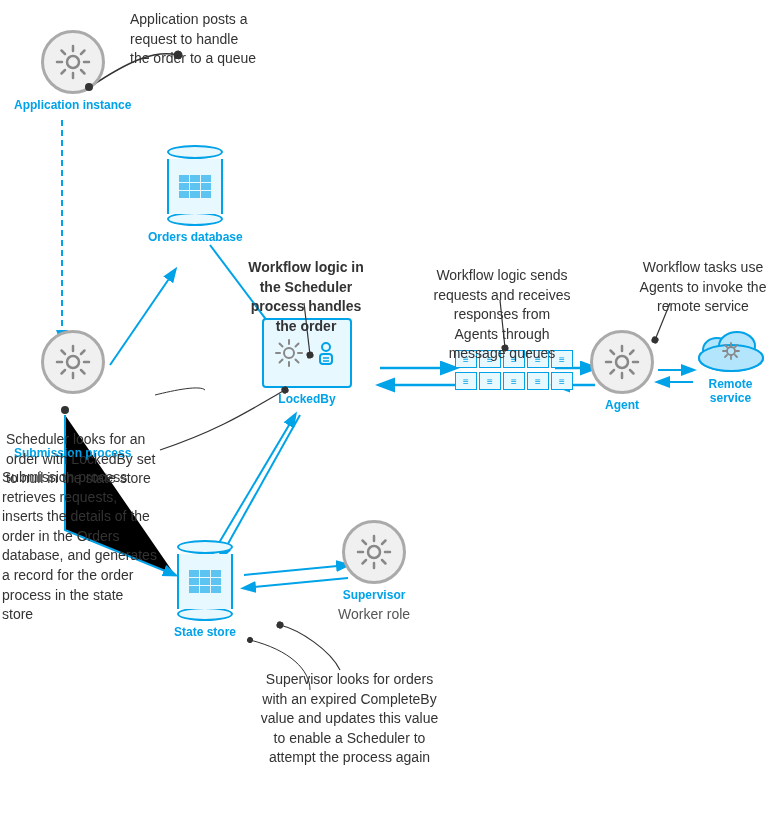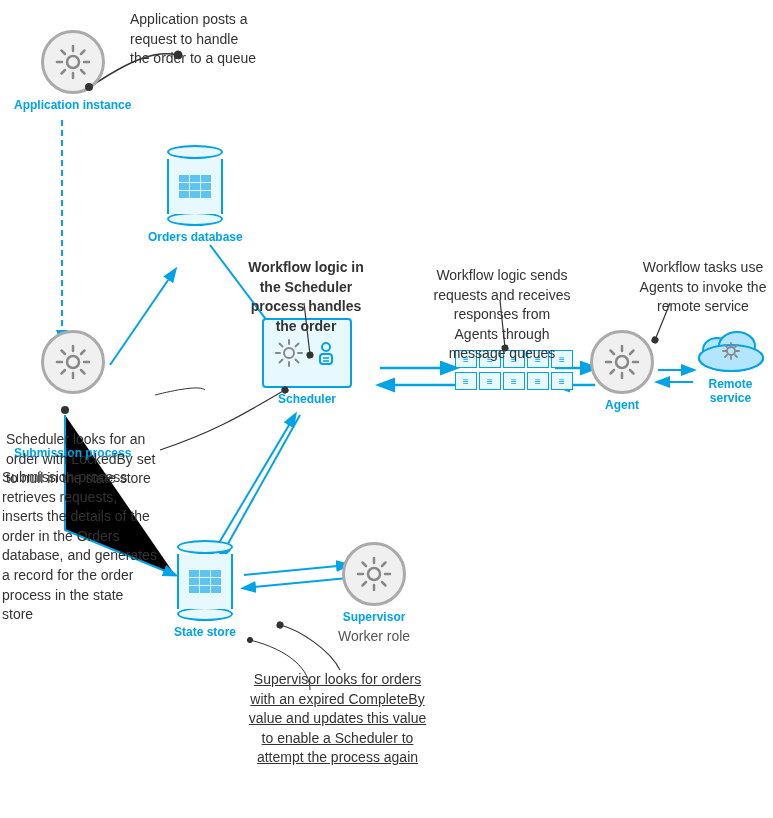--- a/index.html
+++ b/index.html
@@ -283,21 +283,21 @@
         </g>
       </svg>
 
       <svg viewBox="0 0 28 28" width="28" height="28" fill="none">
         <circle cx="14" cy="8" r="4" stroke="#00a2e8" stroke-width="2"></circle>
         <rect x="8" y="15" width="12" height="10" rx="3" stroke="#00a2e8" stroke-width="2"></rect>
         <line x1="11" y1="19" x2="17" y2="19" stroke="#00a2e8" stroke-width="1.5"></line>
         <line x1="11" y1="22" x2="17" y2="22" stroke="#00a2e8" stroke-width="1.5"></line>
       </svg>
     </div>
-    <div class="node-label">Scheduler</div>
+    <div class="node-label">LockedBy</div>
   </div>
 
   <div style="position:absolute; left:455px; top:350px; z-index:2;">
     <div class="queue-container">
       <div class="queue-row">
         <div class="queue-cell"></div>
         <div class="queue-cell"></div>
         <div class="queue-cell"></div>
         <div class="queue-cell"></div>
         <div class="queue-cell"></div>
@@ -369,21 +369,21 @@
           <div class="db-cell"></div>
             <div class="db-cell"></div>
             <div class="db-cell"></div>
         </div>
       </div>
       <div class="db-bottom" style="background:#e8f8ff; border-color:#00a2e8;"></div>
     </div>
     <div class="node-label">State store</div>
   </div>
 
-  <div class="node" style="left:338px; top:542px;">
+  <div class="node" style="left:338px; top:520px;">
     <div class="gear-circle">
       <svg viewBox="0 0 36 36" fill="none">
         <circle cx="18" cy="18" r="6" stroke="#888" stroke-width="2.5"></circle>
         <g stroke="#888" stroke-width="2.5" stroke-linecap="round">
           <line x1="18" y1="2" x2="18" y2="7"></line>
           <line x1="18" y1="29" x2="18" y2="34"></line>
           <line x1="2" y1="18" x2="7" y2="18"></line>
           <line x1="29" y1="18" x2="34" y2="18"></line>
           <line x1="6.5" y1="6.5" x2="10" y2="10"></line>
           <line x1="26" y1="26" x2="29.5" y2="29.5"></line>
@@ -409,21 +409,21 @@
   </div>
 
   <div class="annotation" style="left:600px; top:258px; width:150px;margin-left:28px;">
     <span>Workflow tasks use Agents to invoke the remote service</span>
   </div>
 
   <div class="annotation" style="left:2px; top:468px; width:155px; text-align:left;">
     <span>Submission process retrieves requests, inserts the details of the order in the Orders database, and generates a record for the order process in the state store</span>
   </div>
 
-  <div class="annotation" style="left:245px; top:670px; width:185px;text-decoration:underline;">
+  <div class="annotation" style="left:257px; top:670px; width:185px;">
     <span>Supervisor looks for orders with an expired CompleteBy value and updates this value to enable a Scheduler to attempt the process again</span>
   </div>
 
   <svg style="position:absolute;top:0;left:0;width:773px;height:818px;pointer-events:none;z-index:3;">
 
     <circle cx="89" cy="87" r="4" fill="#333"></circle>
 
     <path d="M160,450 C220,430 250,410 285,390" stroke="#333" stroke-width="1.2" fill="none" marker-end="url(#dotBlack)"></path>
     <defs>
       <marker id="dotBlack2" markerWidth="6" markerHeight="6" refX="3" refY="3" orient="auto">

